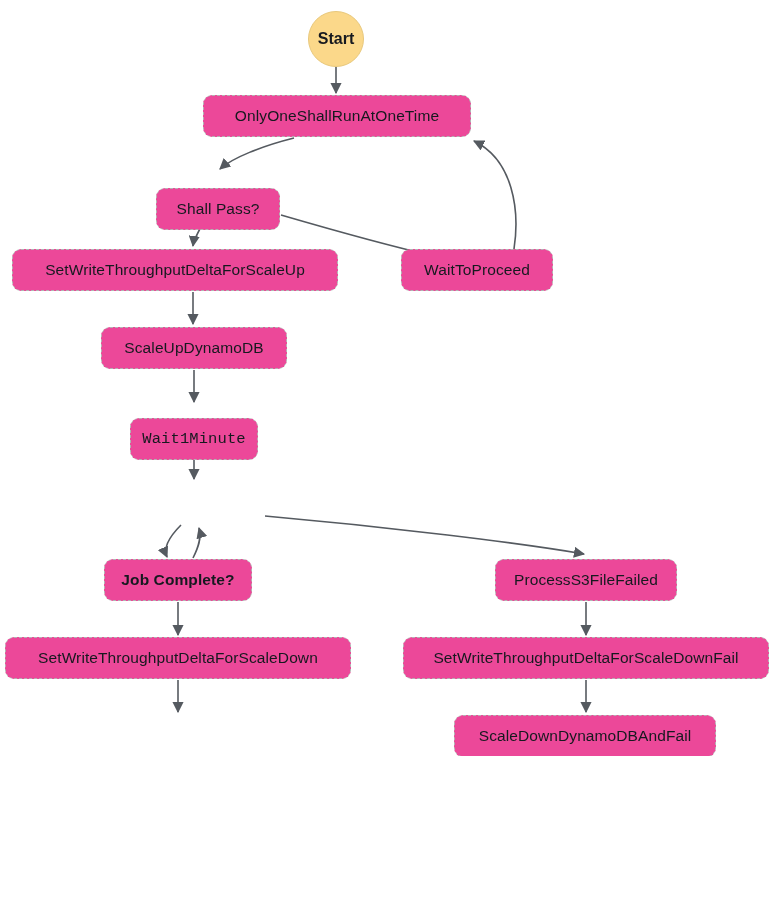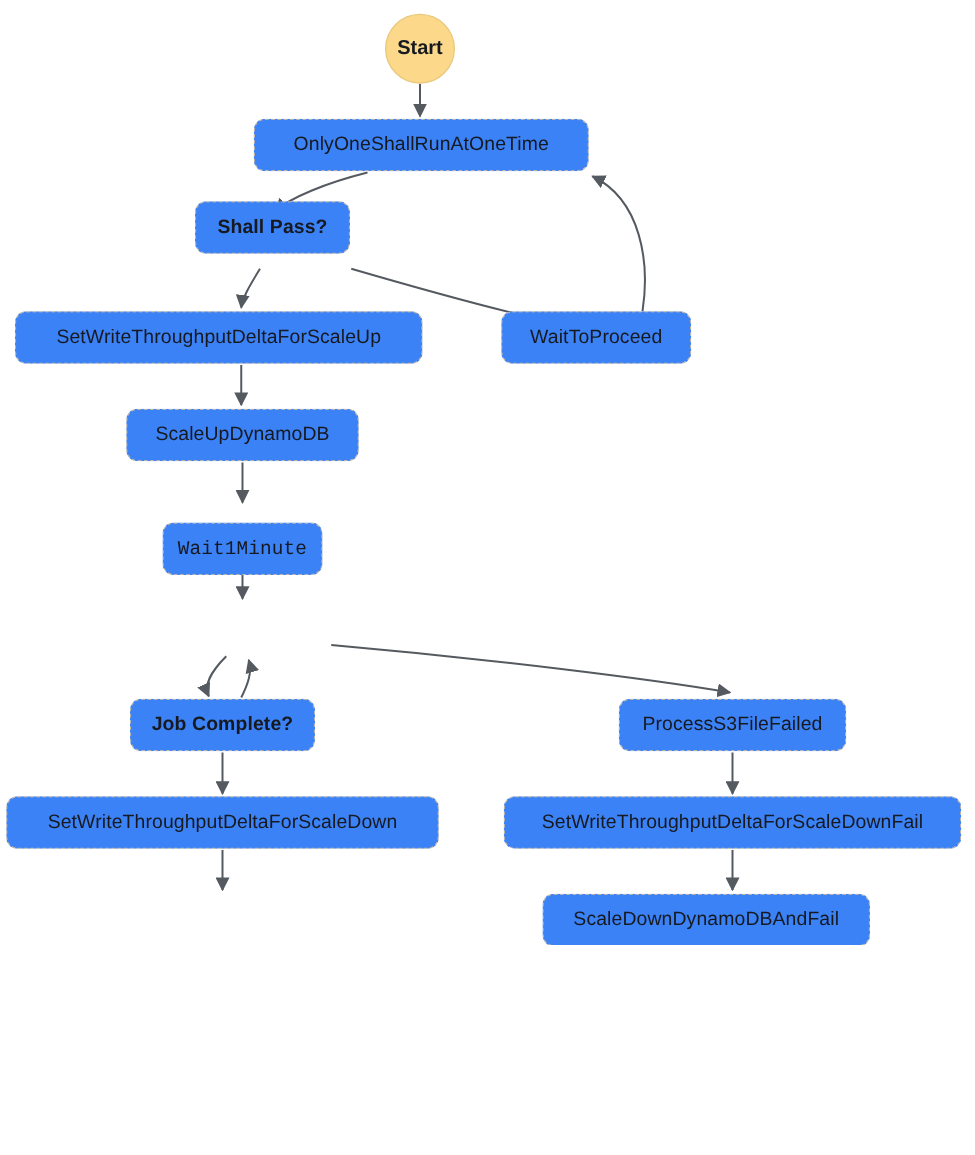--- a/index.html
+++ b/index.html
@@ -22,21 +22,21 @@
     width: 780px;
     height: 924px;
     pointer-events: none;
   }
   .node {
     position: absolute;
     box-sizing: border-box;
     display: flex;
     align-items: center;
     justify-content: center;
-    background: #3b82f6;
+    background: #ec4899;
     border: 1.5px dashed #b3b3b3;
     border-radius: 9px;
     color: #16191f;
     font-size: 15.5px;
     font-weight: 400;
     letter-spacing: 0.1px;
     white-space: nowrap;
     z-index: 2;
   }
   .terminal {
@@ -89,21 +89,21 @@
   </svg>
 
   <div class="terminal" style="left:308px; top:11px; width:56px; height:56px;">
     <span>Start</span>
   </div>
 
   <div class="node" style="left:203px; top:95px; width:268px; height:42px;">
     <span>OnlyOneShallRunAtOneTime</span>
   </div>
 
-  <div class="node" style="left:156px; top:161px; width:124px; height:42px;font-weight:bold;">
+  <div class="node" style="left:156px; top:188px; width:124px; height:42px;">
     <span>Shall Pass?</span>
   </div>
 
   <div class="node" style="left:12px; top:249px; width:326px; height:42px;">
     <span>SetWriteThroughputDeltaForScaleUp</span>
   </div>
 
   <div class="node" style="left:401px; top:249px; width:152px; height:42px;">
     <span>WaitToProceed</span>
   </div>
@@ -127,21 +127,21 @@
 
   <div class="node" style="left:5px; top:637px; width:346px; height:42px;">
     <span>SetWriteThroughputDeltaForScaleDown</span>
   </div>
 
   <div class="node" style="left:403px; top:637px; width:366px; height:42px;text-align:center;">
     <span>SetWriteThroughputDeltaForScaleDownFail</span>
   </div>
 
 
-  <div class="node" style="left:434px; top:715px; width:262px; height:42px;text-align:right;">
+  <div class="node" style="left:454px; top:715px; width:262px; height:42px;text-align:right;">
     <span>ScaleDownDynamoDBAndFail</span>
   </div>
 
   <div class="node" style="left:558px; top:792px; width:56px; height:42px;">
     <span>Fail</span>
   </div>
 
   <div class="terminal" style="left:211px; top:862px; width:54px; height:54px;align-items:flex-end;">
     <span>End</span>
   </div>

